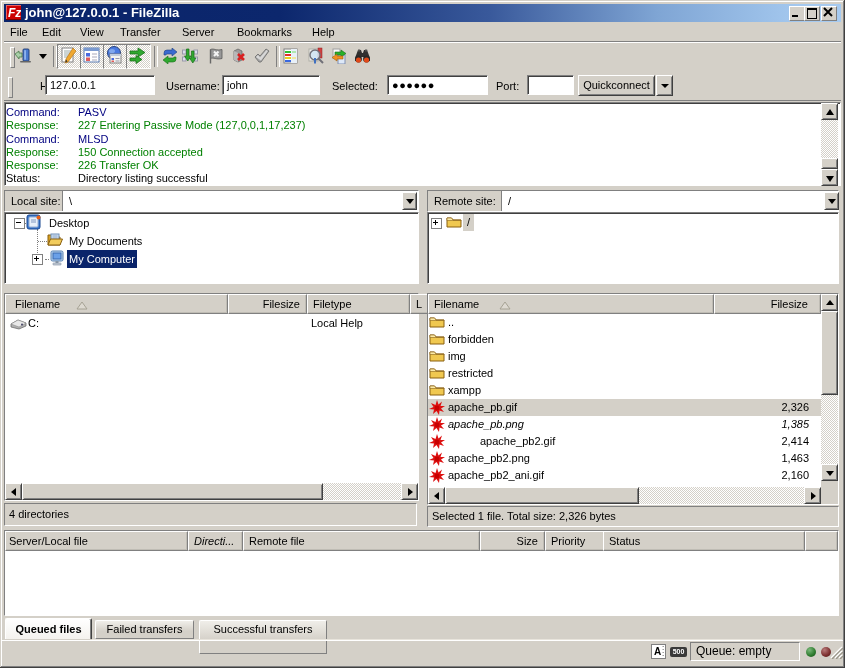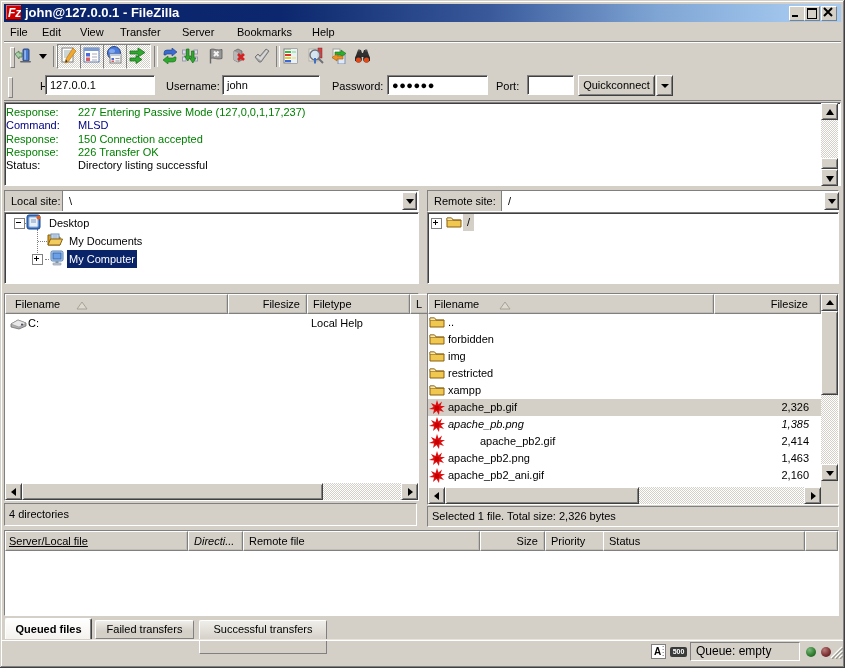--- a/index.html
+++ b/index.html
@@ -213,33 +213,34 @@
       </svg>
     </div>
   </div>
 
   <div id="quickbar" class="abs" style="left:4px;top:72px;width:837px;height:28px;">
     <div class="abs" style="left:4px;top:5px;width:3px;height:19px;border-left:1px solid #fff;border-top:1px solid #fff;border-right:1px solid #808080;border-bottom:1px solid #808080;"></div>
     <div class="abs" style="left:24px;top:8px;padding-left:12px;">Host:</div>
     <div class="abs sunken white" style="left:41px;top:3px;width:110px;height:20px;box-sizing:border-box;line-height:16px;padding:1px 0 0 4px;">127.0.0.1</div>
     <div class="abs" style="left:162px;top:8px;">Username:</div>
     <div class="abs sunken white" style="left:218px;top:3px;width:98px;height:20px;box-sizing:border-box;line-height:16px;padding:1px 0 0 4px;">john</div>
-    <div class="abs" style="left:328px;top:8px;">Password:</div>
+    <div class="abs" style="left:328px;top:8px;">Selected:</div>
     <div class="abs sunken white" style="left:383px;top:3px;width:101px;height:20px;box-sizing:border-box;line-height:15px;padding:2px 0 0 4px;font-size:11px;letter-spacing:0.5px;">●●●●●●</div>
     <div class="abs" style="left:492px;top:8px;">Port:</div>
     <div class="abs sunken white" style="left:523px;top:3px;width:47px;height:20px;box-sizing:border-box;"></div>
     <div class="abs raised" style="left:574px;top:3px;width:77px;height:21px;box-sizing:border-box;text-align:center;line-height:19px;">Quickconnect</div>
     <div class="abs raised" style="left:652px;top:3px;width:17px;height:21px;box-sizing:border-box;">
       <div class="abs" style="left:4px;top:8px;width:0;height:0;border-left:4px solid transparent;border-right:4px solid transparent;border-top:4px solid #000;"></div>
     </div>
   </div>
   <div class="abs" style="left:4px;top:100px;width:837px;height:1px;background:#808080;"></div>
 
   <div class="abs sunken white" style="left:4px;top:102px;width:835px;height:82px;"></div>
   <div id="log" class="abs" style="left:6px;top:106px;width:810px;line-height:13.3px;">
+    <div class="navy"><span style="display:inline-block;width:72px;">Command:</span>PASV</div>
     <div class="green"><span style="display:inline-block;width:72px;">Response:</span>227 Entering Passive Mode (127,0,0,1,17,237)</div>
     <div class="navy"><span style="display:inline-block;width:72px;">Command:</span>MLSD</div>
     <div class="green"><span style="display:inline-block;width:72px;">Response:</span>150 Connection accepted</div>
     <div class="green"><span style="display:inline-block;width:72px;">Response:</span>226 Transfer OK</div>
     <div><span style="display:inline-block;width:72px;">Status:</span>Directory listing successful</div>
   </div>
   <div class="abs sb" style="left:821px;top:103px;width:17px;height:17px;box-sizing:border-box;">
     <div class="abs" style="left:4px;top:5px;width:0;height:0;border-left:4px solid transparent;border-right:4px solid transparent;border-bottom:6px solid #000;"></div>
   </div>
   <div class="abs checker" style="left:821px;top:120px;width:17px;height:38px;"></div>
@@ -462,21 +463,21 @@
       <div class="abs sb" style="left:376px;top:0;width:17px;height:17px;box-sizing:border-box;">
           <div class="abs" style="left:6px;top:4px;width:0;height:0;border-top:4px solid transparent;border-bottom:4px solid transparent;border-left:5px solid #000;"></div>
         </div>
     </div>
   </div>
 
   <div class="abs sunken1" style="left:4px;top:503px;width:413px;height:23px;background:#d4d0c8;line-height:21px;padding-left:4px;box-sizing:border-box;">4 directories</div>
   <div class="abs sunken1" style="left:427px;top:506px;width:412px;height:21px;background:#d4d0c8;line-height:19px;padding-left:4px;box-sizing:border-box;">Selected 1 file. Total size: 2,326 bytes</div>
 
   <div id="queue" class="abs sunken1 white" style="left:4px;top:530px;width:835px;height:86px;box-sizing:border-box;">
-    <div class="hdrcell" style="left:0;width:183px;padding-left:3px;text-decoration:underline;">Server/Local file</div>
+    <div class="hdrcell" style="left:0;width:183px;padding-left:3px;">Server/Local file</div>
     <div class="hdrcell" style="left:183px;width:55px;padding-left:5px;font-style:italic;">Directi...</div>
     <div class="hdrcell" style="left:238px;width:237px;padding-left:5px;">Remote file</div>
     <div class="hdrcell" style="left:475px;width:65px;text-align:right;padding-right:6px;">Size</div>
     <div class="hdrcell" style="left:540px;width:68px;padding-left:5px;">Priority</div>
     <div class="hdrcell" style="left:598px;width:202px;padding-left:5px;">Status</div>
     <div class="hdrcell" style="left:800px;width:33px;"></div>
   </div>
 
   <div id="tabs" class="abs" style="left:0;top:616px;width:845px;height:25px;">
     <div class="abs" style="left:5px;top:2px;width:87px;height:21px;background:linear-gradient(#ffffff,#f4f2ee);border-top:1px solid #fff;border-left:1px solid #fff;border-right:1px solid #404040;box-shadow:inset -1px 0 0 #808080;box-sizing:border-box;text-align:center;line-height:20px;font-weight:bold;border-radius:2px 2px 0 0;">Queued files</div>

